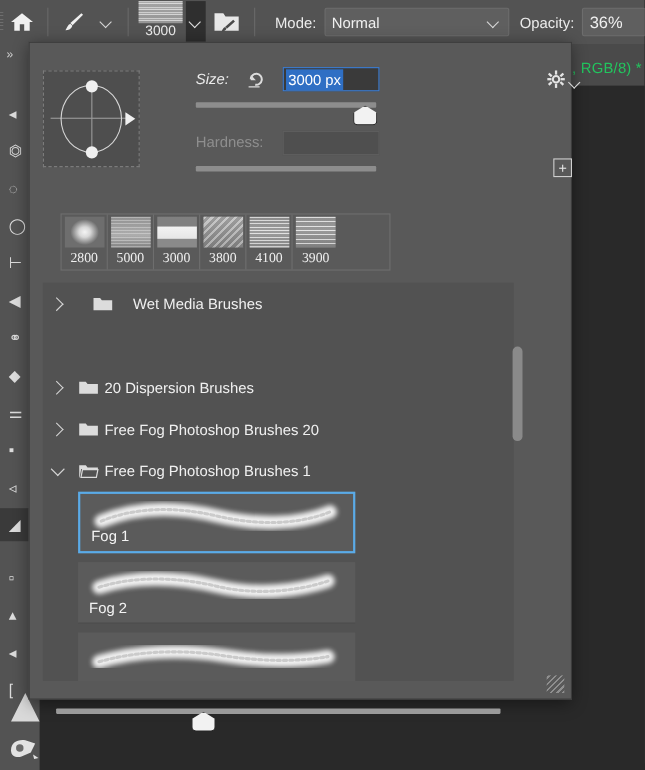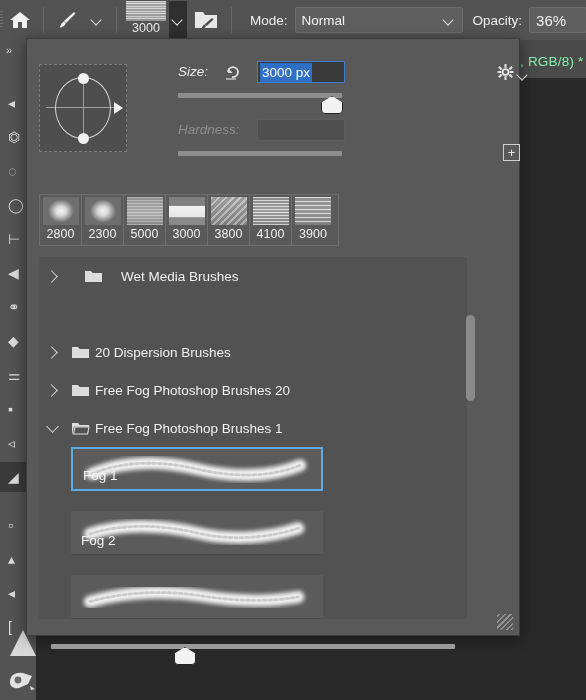--- a/index.html
+++ b/index.html
@@ -35,21 +35,21 @@
     position: absolute;
     left: 36px; top: 40px;
     width: 550px; height: 38px;
     background: #4a4a4a;
   }
   .doc-title {
     position: absolute;
     left: 520px; top: 54px;
     white-space: nowrap;
     font-size: 13.5px;
-    color: #86efac;
+    color: #22c55e;
     letter-spacing: .2px;
   }
 
   
   .optionsbar {
     position: absolute;
     left: 0; top: 0;
     width: 586px; height: 40px;
     background: #535353;
     display: flex;
@@ -237,21 +237,21 @@
     border-left: 9px solid #f0f0f0;
     border-top: 6px solid transparent;
     border-bottom: 6px solid transparent;
   }
 
   .row-label {
     position: absolute;
     font-size: 13.5px;
     color: #ececec;
   }
-  .row-label.disabled { color: #8e8e8e; font-style: italic; }
+  .row-label.disabled { color: #8e8e8e; }
 
   .reset-icon {
     position: absolute;
     left: 196px; top: 24px;
     width: 20px; height: 20px;
   }
 
   .size-field {
     position: absolute;
     left: 230px; top: 22px;
@@ -318,26 +318,27 @@
     box-sizing: border-box;
     display: flex; align-items: center; justify-content: center;
     font-size: 13px;
     color: #e6e6e6;
     line-height: 1;
   }
 
   
   .preset-strip {
     position: absolute;
-    left: 12px; top: 155px;
+    left: 28px; top: 155px;
     width: 300px; height: 52px;
     border: 1px solid #6e6e6e;
     box-sizing: border-box;
     display: flex;
     background: #5a5a5a;
+    font-family: Liberation Serif, serif;
   }
   .preset-cell {
     width: 42px;
     height: 50px;
     display: flex;
     flex-direction: column;
     align-items: center;
     border-right: 1px solid #6e6e6e;
     box-sizing: border-box;
     padding-top: 2px;
@@ -415,21 +416,21 @@
   .fr-text {
     font-size: 13.5px;
     color: #f0f0f0;
     white-space: nowrap;
   }
 
   .brush-item {
     position: absolute;
     left: 32px;
     width: 252px;
-    height: 44px;
+    height: 56px;
     background: #5b5b5b;
     box-sizing: border-box;
     border-bottom: 1px solid #4a4a4a;
     overflow: hidden;
   }
   .brush-item.selected {
     border: 2px solid #5aabe8;
   }
   .stroke {
     position: absolute;
@@ -663,24 +664,20 @@
     <span class="chev" style="width:9px;height:9px;"></span>
   </div>
   <div class="plus-btn">+</div>
 
   <div class="preset-strip">
       <div class="preset-cell">
         <div class="preset-img soft"></div>
         <div class="preset-label">2800</div>
       </div>
       <div class="preset-cell">
-        <div class="preset-img soft"></div>
-        <div class="preset-label">2300</div>
-      </div>
-      <div class="preset-cell">
         <div class="preset-img tex1"></div>
         <div class="preset-label">5000</div>
       </div>
       <div class="preset-cell">
         <div class="preset-img tex2"></div>
         <div class="preset-label">3000</div>
       </div>
       <div class="preset-cell">
         <div class="preset-img tex3"></div>
         <div class="preset-label">3800</div>

